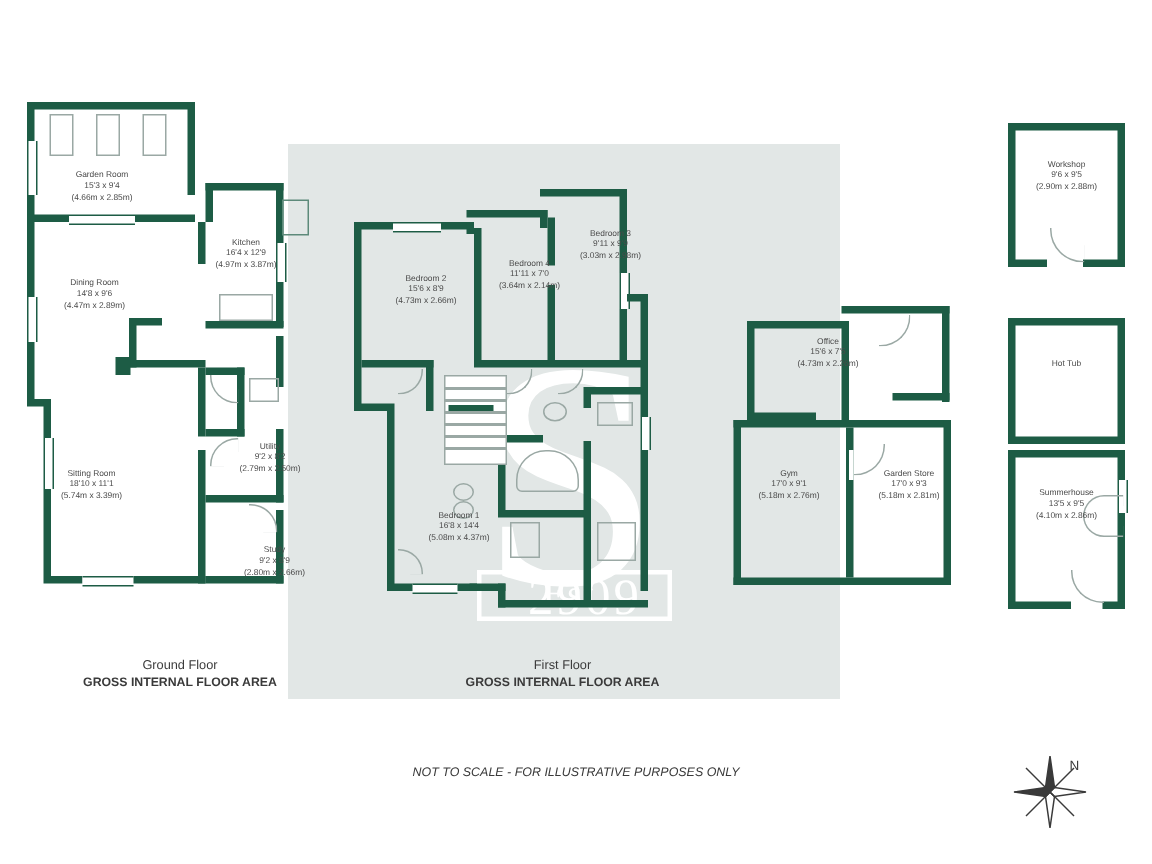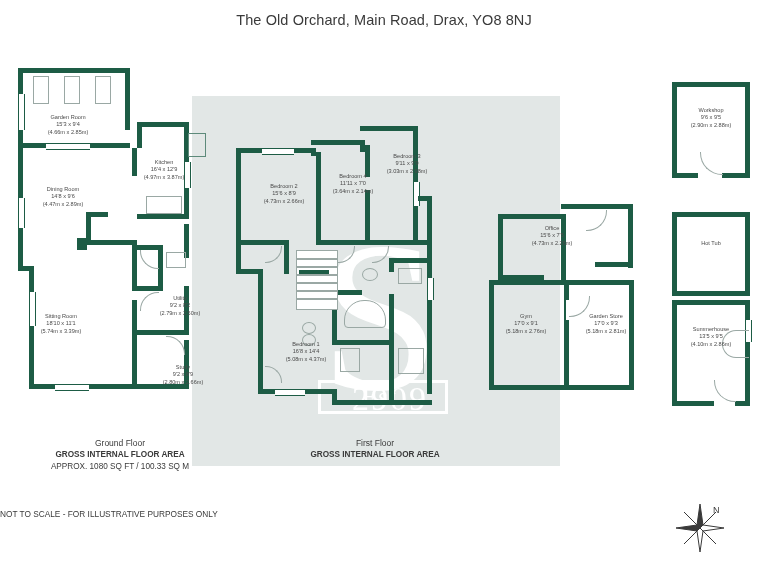--- a/index.html
+++ b/index.html
@@ -61,32 +61,31 @@
   .room .im{font-size:5.6px;color:#4a4a4a;white-space:nowrap;}
   .room .me{font-size:5.6px;color:#4a4a4a;white-space:nowrap;}
 
   
   .cap{text-align:center;line-height:1.45;}
   .cap .c1{font-size:8.5px;color:#3a3a3a;}
   .cap .c2{font-size:8.2px;color:#3a3a3a;font-weight:bold;}
   .cap .c3{font-size:8.2px;color:#3a3a3a;}
 
   
-  #footer{left:0;top:508px;width:768px;text-align:left;line-height:1.55;}
+  #footer{left:0;top:508px;width:768px;text-align:center;line-height:1.55;font-style:italic;}
   #footer div{font-size:8.3px;color:#3a3a3a;}
 
   
   #compass{left:672px;top:500px;width:56px;height:56px;}
 </style>
 </head>
 <body>
 
 <div id="stage">
 
-  <div class="abs" id="title">The Old Orchard, Main Road, Drax, YO8 8NJ</div>
 
   <div class="abs" id="ff-shade"></div>
 
   <div class="abs" id="wm-s">S</div>
   <div class="abs" id="wm-est"></div>
   <div class="abs" id="wm-est-t">Est.</div>
   <div class="abs" id="wm-year">2909</div>
 
   <div>
 
@@ -336,21 +335,20 @@
   </div>
   <div class="abs room" style="left:673px;top:326px;width:76px;">
     <div class="nm">Summerhouse</div>
     <div class="im">13'5 x 9'5</div>
     <div class="me">(4.10m x 2.86m)</div>
   </div>
 
   <div class="abs cap" style="left:10px;top:437px;width:220px;">
     <div class="c1">Ground Floor</div>
     <div class="c2">GROSS INTERNAL FLOOR AREA</div>
-    <div class="c3">APPROX. 1080 SQ FT / 100.33 SQ M</div>
   </div>
   <div class="abs cap" style="left:265px;top:437px;width:220px;">
     <div class="c1">First Floor</div>
     <div class="c2">GROSS INTERNAL FLOOR AREA</div>
   </div>
 
   <div class="abs" id="footer">
     <div>NOT TO SCALE - FOR ILLUSTRATIVE PURPOSES ONLY</div>
   </div>
 

